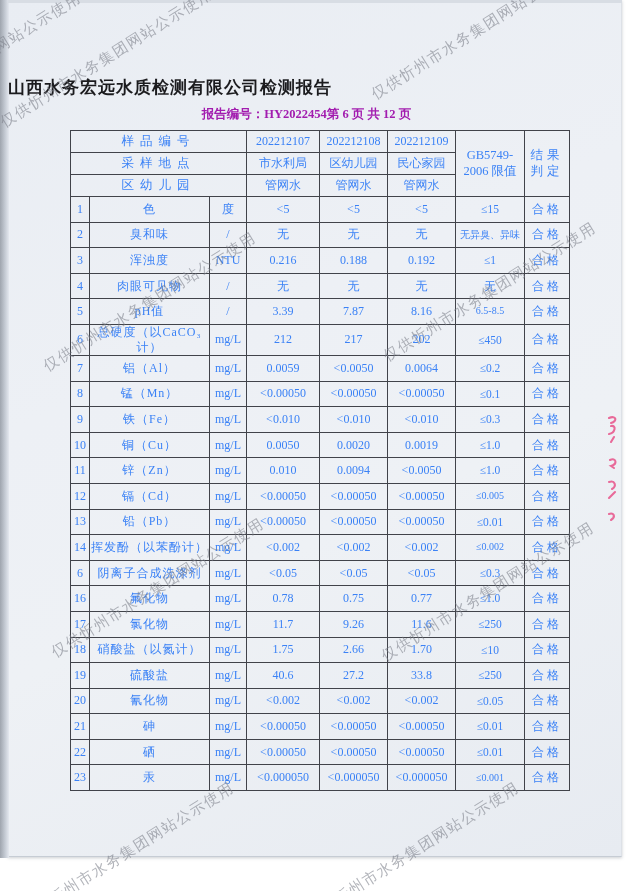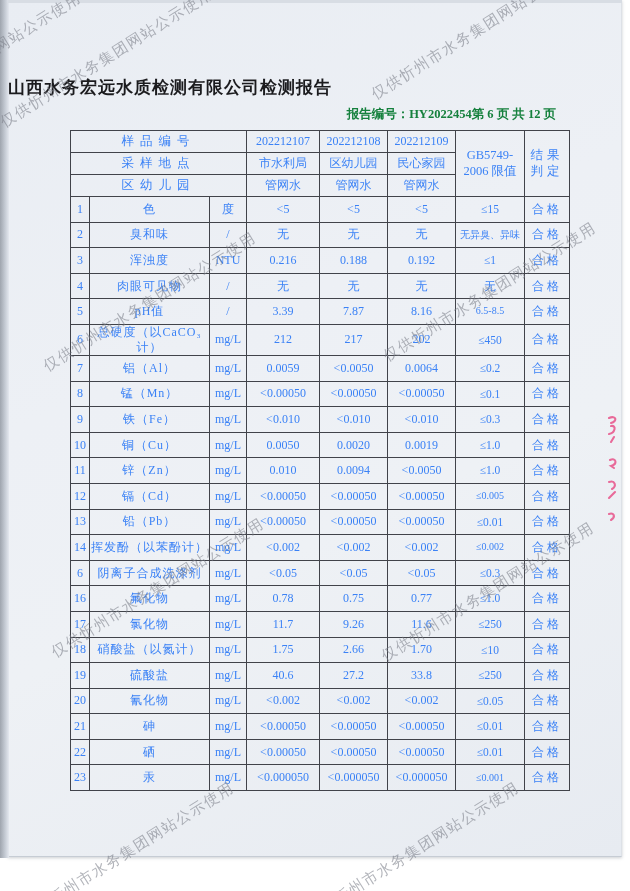--- a/index.html
+++ b/index.html
@@ -28,22 +28,22 @@
     background:#d8dde4;
   }
   
   .title {
     position:absolute; left:8px; top:76px; width:614px;
     text-align:left; font-size:17px; font-weight:bold;
     letter-spacing:1px; color:#1b1b1e; z-index:2;
   }
   .meta {
     position:absolute; left:57px; top:106px; width:499px;
-    display:flex; justify-content:flex-end;
-    font-size:12.5px; font-weight:bold; color:#15803d; z-index:2;
+    display:flex; justify-content:center;
+    font-size:12.5px; font-weight:bold; color:#a21caf; z-index:2;
   }
   
   table.report {
     position:absolute; left:70px; top:130px; width:499px;
     border-collapse:collapse; table-layout:fixed;
     font-size:12px; color:#3b82f6; z-index:2;
   }
   table.report td {
     border:1px solid #41434a; text-align:center; vertical-align:middle;
     overflow:hidden; padding:0; line-height:1.25;

